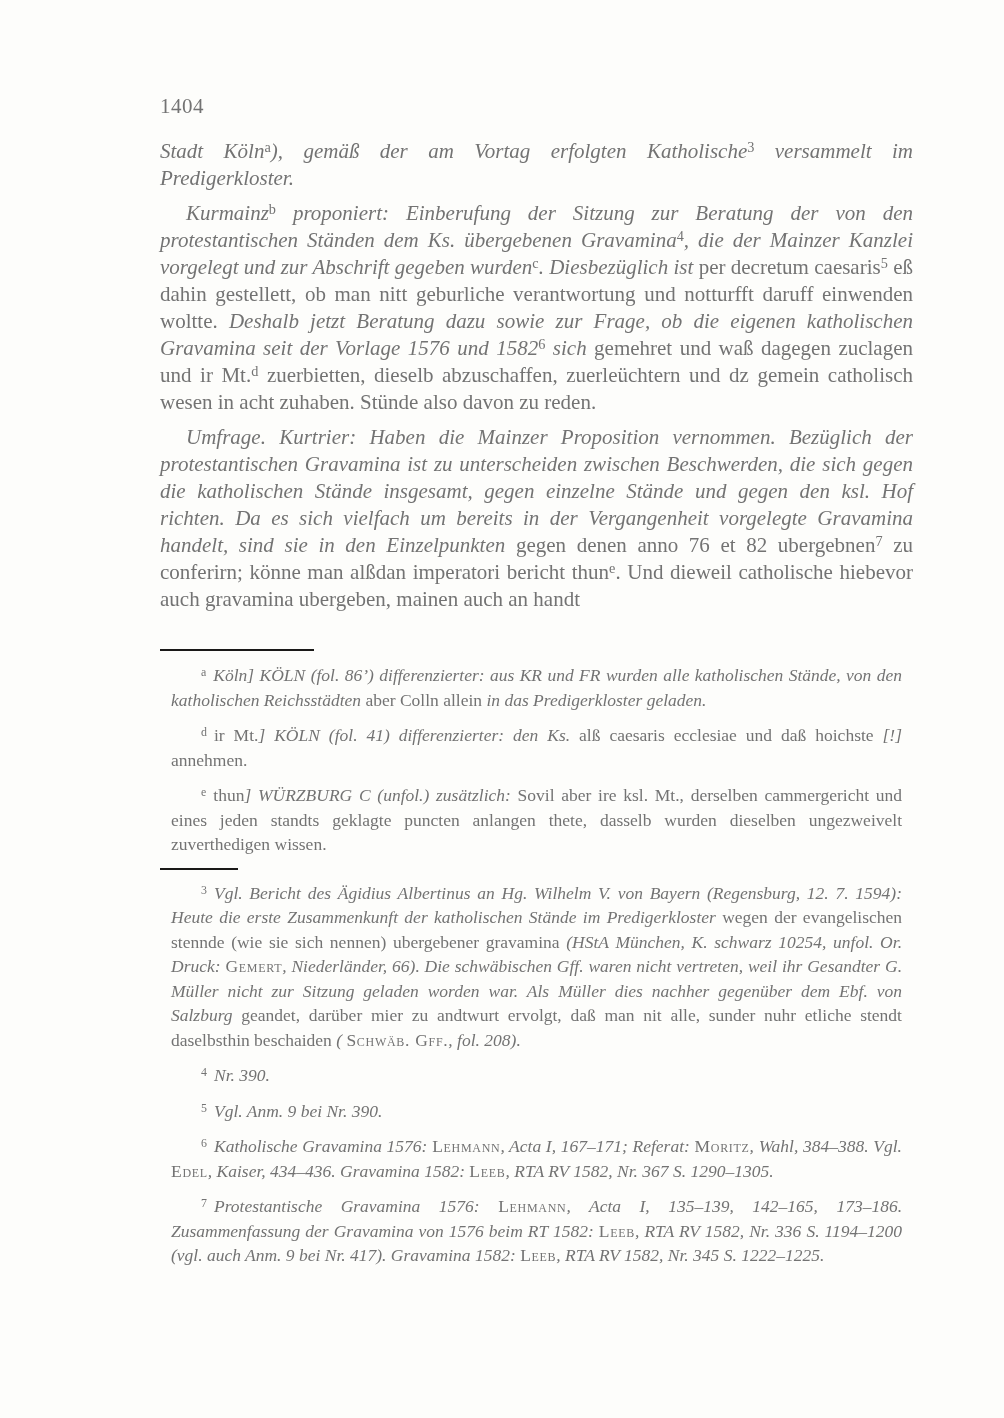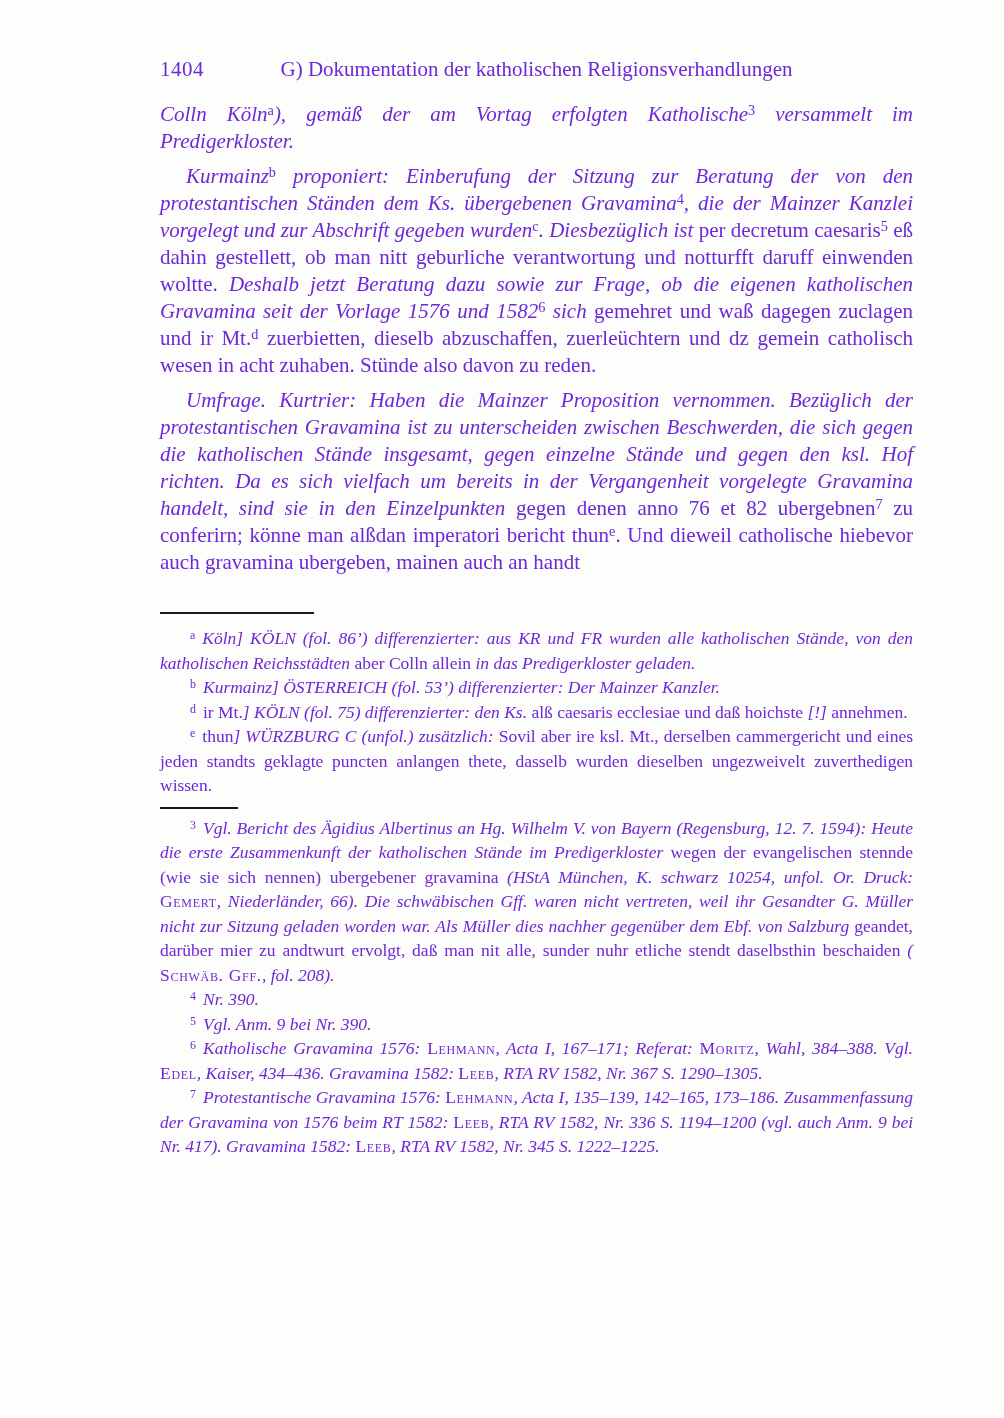--- a/index.html
+++ b/index.html
@@ -1,40 +1,40 @@
 <!DOCTYPE html>
 <html><head>
 <meta charset="utf-8">
 <style>
   html, body { margin: 0; padding: 0; background: #e8e8e6; }
   .page {
     position: relative;
     width: 1004px; height: 1418px;
     margin: 0 auto;
     background: #fdfdfb;
-    color: #6d28d9;
+    color: #737373;
     box-sizing: border-box;
-    padding: 57px 91px 0 160px;
+    padding: 94px 91px 0 160px;
     font-family: "Liberation Serif", "DejaVu Serif", serif;
     overflow: hidden;
   }
   .pagehead { position: relative; height: 28px; margin-bottom: 16px; font-size: 21px; }
   .pagenum { position: absolute; left: 0; top: 0; letter-spacing: 0.5px; }
   .runtitle { display: block; text-align: center; }
 
   .bodytext p {
     margin: 0;
     font-size: 21px;
     line-height: 27px;
     text-align: justify;
   }
   .bodytext p.indent { text-indent: 26px; margin-top: 8px; }
 
   .fnblock p {
-    margin: 0;
+    margin: 11px;
     font-size: 17.5px;
     line-height: 24.5px;
     text-align: justify;
   }
   .fnblock p.indent { text-indent: 30px; }
 
   .fn-rule { border: 0; border-top: 2px solid #1a1918; }
   .fn-rule.long  { width: 154px; margin: 36px 0 12px 0; }
   .fn-rule.short { width: 78px;  margin: 9px 0 7px 0; }
 
@@ -51,35 +51,33 @@
   }
   .fn-marker { margin-right: 7px; }
 </style>
 </head>
 <body>
 
 <div class="page">
 
   <div class="pagehead">
     <span class="pagenum">1404</span>
-    <span class="runtitle">G) Dokumentation der katholischen Religionsverhandlungen</span>
   </div>
 
   <div class="bodytext">
-      <p><span class="seg-i">Colln Köln</span><span class="seg-sup">a</span><span class="seg-i">), gemäß der am Vortag erfolgten Katholische</span><span class="seg-sup">3</span><span class="seg-i"> versammelt im Predigerkloster.</span></p>
+      <p><span class="seg-i">Stadt Köln</span><span class="seg-sup">a</span><span class="seg-i">), gemäß der am Vortag erfolgten Katholische</span><span class="seg-sup">3</span><span class="seg-i"> versammelt im Predigerkloster.</span></p>
       <p class="indent"><span class="seg-i">Kurmainz</span><span class="seg-sup">b</span><span class="seg-i"> proponiert: Einberufung der Sitzung zur Beratung der von den protestantischen Ständen dem Ks. übergebenen Gravamina</span><span class="seg-sup">4</span><span class="seg-i">, die der Mainzer Kanzlei vorgelegt und zur Abschrift gegeben wurden</span><span class="seg-sup">c</span><span class="seg-i">. Diesbezüglich ist </span><span class="seg-r">per decretum caesaris</span><span class="seg-sup">5</span><span class="seg-r"> eß dahin gestellett, ob man nitt geburliche verantwortung und notturfft daruff einwenden woltte. </span><span class="seg-i">Deshalb jetzt Beratung dazu sowie zur Frage, ob die eigenen katholischen Gravamina seit der Vorlage 1576 und 1582</span><span class="seg-sup">6</span><span class="seg-i"> sich </span><span class="seg-r">gemehret und waß dagegen zuclagen und ir Mt.</span><span class="seg-sup">d</span><span class="seg-r"> zuerbietten, dieselb abzuschaffen, zuerleüchtern und dz gemein catholisch wesen in acht zuhaben. Stünde also davon zu reden.</span></p>
       <p class="indent"><span class="seg-i">Umfrage. Kurtrier: Haben die Mainzer Proposition vernommen. Bezüglich der protestantischen Gravamina ist zu unterscheiden zwischen Beschwerden, die sich gegen die katholischen Stände insgesamt, gegen einzelne Stände und gegen den ksl. Hof richten. Da es sich vielfach um bereits in der Vergangenheit vorgelegte Gravamina handelt, sind sie in den Einzelpunkten </span><span class="seg-r">gegen denen anno 76 et 82 ubergebnen</span><span class="seg-sup">7</span><span class="seg-r"> zu conferirn; könne man alßdan imperatori bericht thun</span><span class="seg-sup">e</span><span class="seg-r">. Und dieweil catholische hiebevor auch gravamina ubergeben, mainen auch an handt</span></p>
     </div>
 
   <hr class="fn-rule long">
 
   <div class="fnblock">
       <p class="indent"><span class="fn-marker">a</span><span class="seg-i">Köln] KÖLN (fol. 86’) differenzierter: aus KR und FR wurden alle katholischen Stände, von den katholischen Reichsstädten </span><span class="seg-r">aber Colln allein </span><span class="seg-i">in das Predigerkloster geladen.</span></p>
-      <p class="indent"><span class="fn-marker">b</span><span class="seg-i">Kurmainz] ÖSTERREICH (fol. 53’) differenzierter: Der Mainzer Kanzler.</span></p>
-      <p class="indent"><span class="fn-marker">d</span><span class="seg-r">ir Mt.</span><span class="seg-i">] KÖLN (fol. 75) differenzierter: den Ks. </span><span class="seg-r">alß caesaris ecclesiae und daß hoichste </span><span class="seg-i">[!]</span><span class="seg-r"> annehmen.</span></p>
+      <p class="indent"><span class="fn-marker">d</span><span class="seg-r">ir Mt.</span><span class="seg-i">] KÖLN (fol. 41) differenzierter: den Ks. </span><span class="seg-r">alß caesaris ecclesiae und daß hoichste </span><span class="seg-i">[!]</span><span class="seg-r"> annehmen.</span></p>
       <p class="indent"><span class="fn-marker">e</span><span class="seg-r">thun</span><span class="seg-i">] WÜRZBURG C (unfol.) zusätzlich: </span><span class="seg-r">Sovil aber ire ksl. Mt., derselben cammergericht und eines jeden standts geklagte puncten anlangen thete, dasselb wurden dieselben ungezweivelt zuverthedigen wissen.</span></p>
     </div>
 
   <hr class="fn-rule short">
 
   <div class="fnblock">
       <p class="indent"><span class="fn-marker">3</span><span class="seg-i">Vgl. Bericht des Ägidius Albertinus an Hg. Wilhelm V. von Bayern (Regensburg, 12. 7. 1594): Heute die erste Zusammenkunft der katholischen Stände im Predigerkloster </span><span class="seg-r">wegen der evangelischen stennde (wie sie sich nennen) ubergebener gravamina </span><span class="seg-i">(HStA München, K. schwarz 10254, unfol. Or. Druck: </span><span class="seg-sc">Gemert</span><span class="seg-i">, Niederländer, 66). Die schwäbischen Gff. waren nicht vertreten, weil ihr Gesandter G. Müller nicht zur Sitzung geladen worden war. Als Müller dies nachher gegenüber dem Ebf. von Salzburg </span><span class="seg-r">geandet, darüber mier zu andtwurt ervolgt, daß man nit alle, sunder nuhr etliche stendt daselbsthin beschaiden </span><span class="seg-i">( </span><span class="seg-isc">Schwäb. Gff.</span><span class="seg-i">, fol. 208).</span></p>
       <p class="indent"><span class="fn-marker">4</span><span class="seg-i">Nr. 390.</span></p>
       <p class="indent"><span class="fn-marker">5</span><span class="seg-i">Vgl. Anm. 9 bei Nr. 390.</span></p>
       <p class="indent"><span class="fn-marker">6</span><span class="seg-i">Katholische Gravamina 1576: </span><span class="seg-sc">Lehmann</span><span class="seg-i">, Acta I, 167–171; Referat: </span><span class="seg-sc">Moritz</span><span class="seg-i">, Wahl, 384–388. Vgl. </span><span class="seg-sc">Edel</span><span class="seg-i">, Kaiser, 434–436. Gravamina 1582: </span><span class="seg-sc">Leeb</span><span class="seg-i">, RTA RV 1582, Nr. 367 S. 1290–1305.</span></p>

